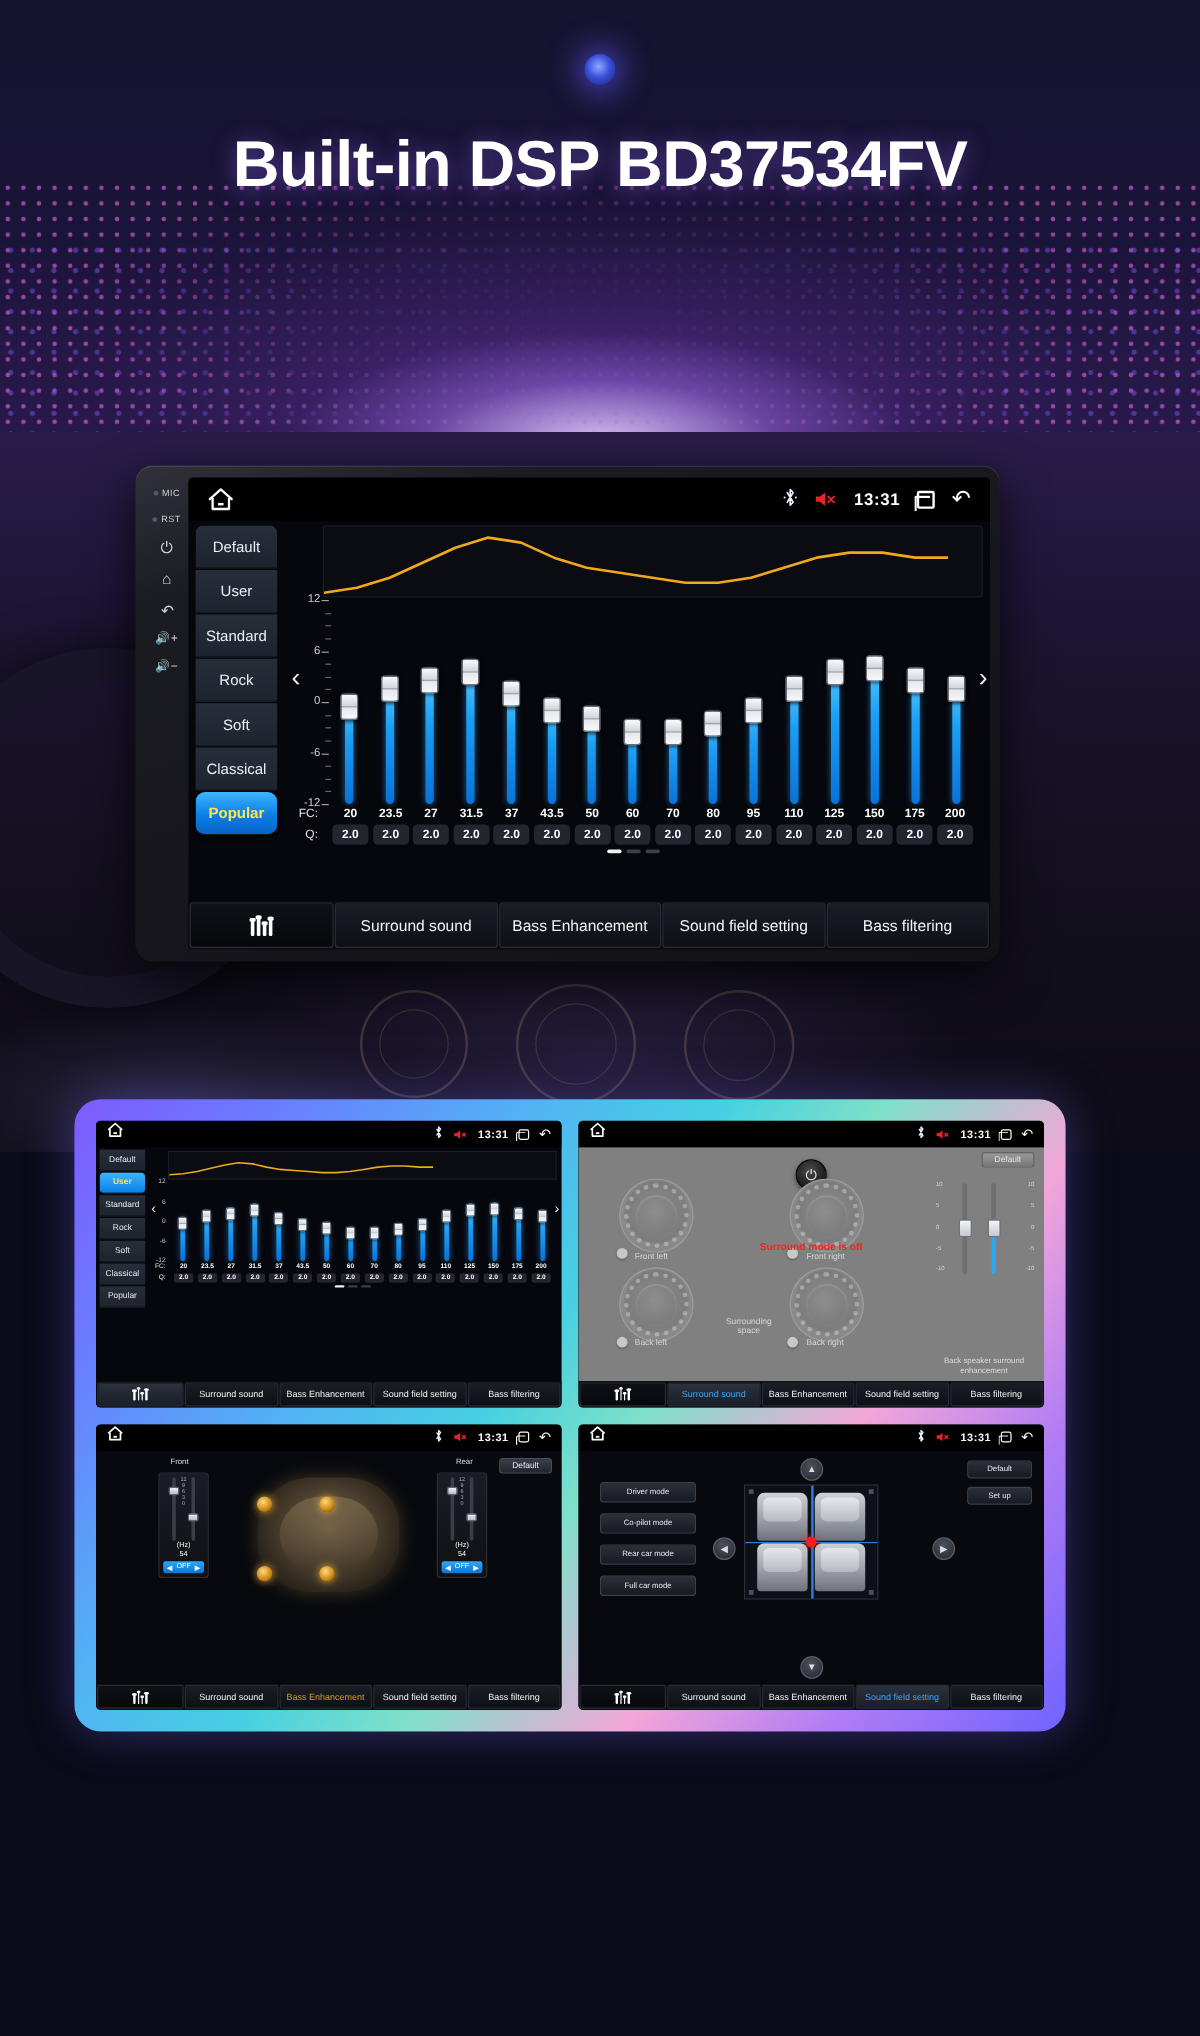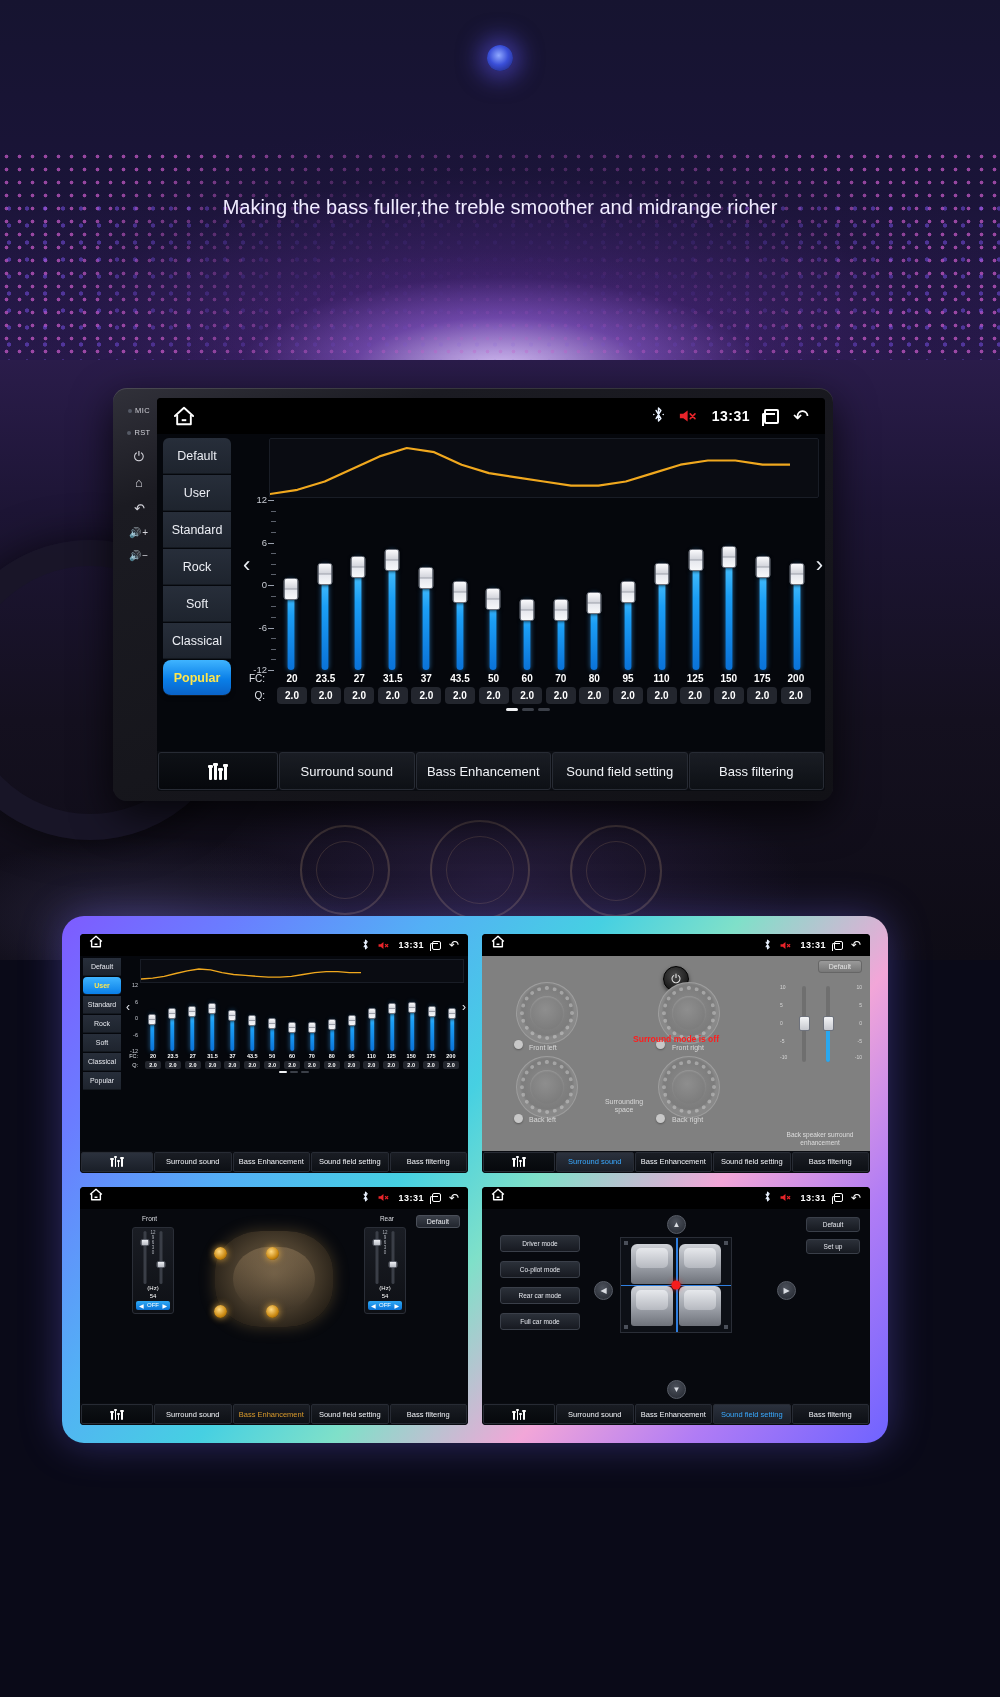--- a/index.html
+++ b/index.html
@@ -324,21 +324,21 @@
     color: #d9dce2; font-size: 8px; }
   .corner-sq { position: absolute; width: 4px; height: 4px; background: #4a4f59; }
 </style>
 </head>
 <body>
 
 <div class="hero">
   <div class="dot-field"></div>
   <div class="dot-field b"></div>
   <div class="hero-orb"></div>
-  <div class="hero-sub">Making the bass fuller,the treble smoother and midrange richer</div>
+  <div class="hero-title">Built-in DSP BD37534FV</div>
 </div>
 
 <div class="car-bg">
   <div class="steer"></div>
   <div class="dial d1">
       <div class="dial-inner"></div>
     </div>
   <div class="dial d2">
       <div class="dial-inner"></div>
     </div>

